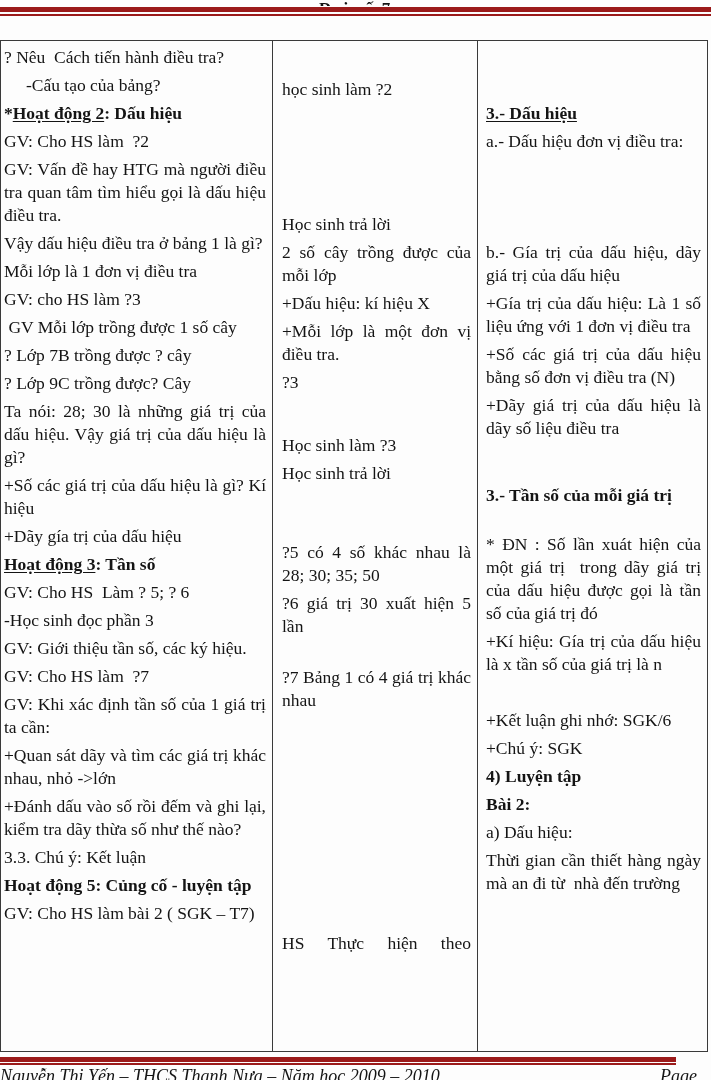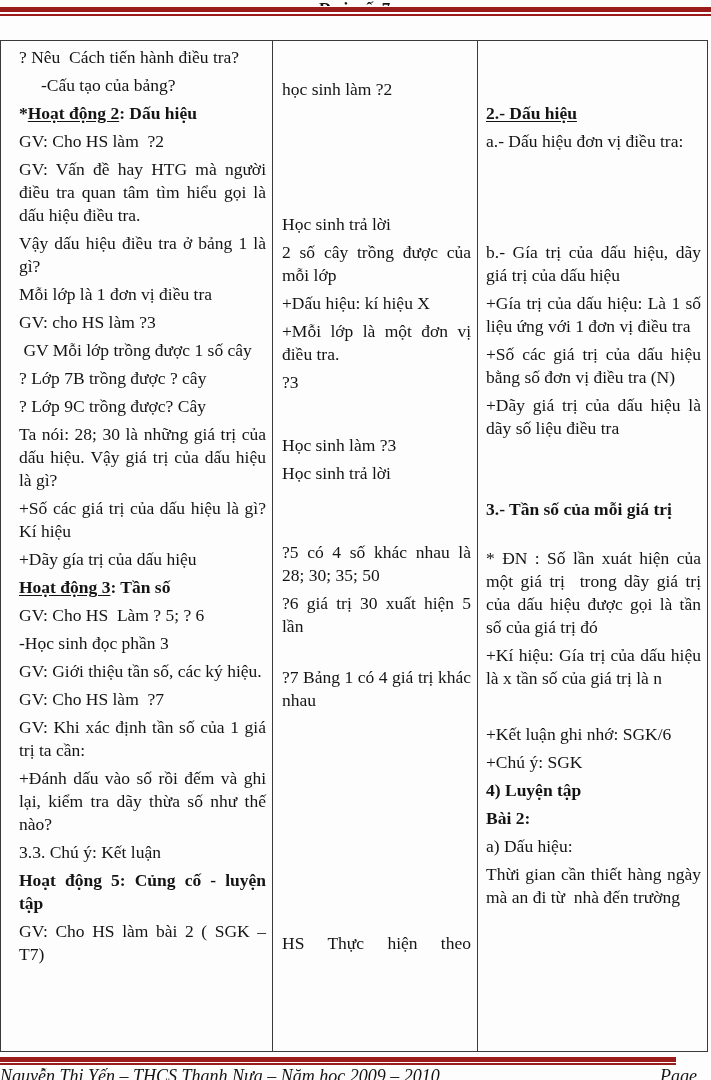--- a/index.html
+++ b/index.html
@@ -13,21 +13,21 @@
   
   .rule-top{position:absolute;top:7px;left:0;width:711px;}
   .rule-top .thick{height:5px;background:#9b1a1a;}
   .rule-top .gap{height:2px;background:#fdfdfd;}
   .rule-top .thin{height:2px;background:#9b1a1a;}
   
   .lesson-table{
     position:absolute;top:40px;left:0;width:708px;height:1012px;
     display:flex;box-sizing:border-box;border:1px solid #3a3a3a;background:#fdfdfd;
   }
-  .col{box-sizing:border-box;padding:5px 6px 0 18px;overflow:hidden;}
+  .col{box-sizing:border-box;padding:5px 6px 0 3px;overflow:hidden;}
   .col-left{width:272px;border-right:1px solid #3a3a3a;}
   .col-mid{width:205px;border-right:1px solid #3a3a3a;padding-left:9px;}
   .col-right{flex:1;padding-left:8px;}
   .col p{margin:0 0 5px 0;font-size:17.5px;line-height:23px;text-align:justify;}
   .col p.b{font-weight:bold;}
   .col p.jl{text-align-last:justify;}
   .col p u{text-underline-offset:2px;}
   
   .rule-bottom{position:absolute;top:1057px;left:0;width:676px;}
   .rule-bottom .thick{height:5px;background:#9b1a1a;}
@@ -74,20 +74,21 @@
         <p>? Lớp 9C trồng được? Cây</p>
         <p>Ta nói: 28; 30 là những giá trị của dấu hiệu. Vậy giá trị của dấu hiệu là gì?</p>
         <p>+Số các giá trị của dấu hiệu là gì? Kí hiệu</p>
         <p>+Dãy gía trị của dấu hiệu</p>
         <p class="b"><u>Hoạt động 3</u>: Tần số</p>
         <p>GV: Cho HS &nbsp;Làm ? 5; ? 6</p>
         <p>-Học sinh đọc phần 3</p>
         <p>GV: Giới thiệu tần số, các ký hiệu.</p>
         <p>GV: Cho HS làm &nbsp;?7</p>
         <p>GV: Khi xác định tần số của 1 giá trị ta cần:</p>
+        <p>+Quan sát dãy và tìm các giá trị khác nhau, nhỏ -&gt;lớn</p>
         <p>+Đánh dấu vào số rồi đếm và ghi lại, kiểm tra dãy thừa số như thế nào?</p>
         <p>3.3. Chú ý: Kết luận</p>
         <p class="b">Hoạt động 5: Củng cố - luyện tập</p>
         <p>GV: Cho HS làm bài 2 ( SGK – T7)</p>
       </div>
     <div class="col col-mid">
 
     <p style="margin-top: 32px;">học sinh làm ?2</p>
         <p style="margin-top: 112px;">Học sinh trả lời</p>
         <p>2 số cây trồng được của mỗi lớp</p>
@@ -96,27 +97,27 @@
         <p>?3</p>
         <p style="margin-top: 40px;">Học sinh làm ?3</p>
         <p>Học sinh trả lời</p>
         <p style="margin-top: 56px;">?5 có 4 số khác nhau là 28; 30; 35; 50</p>
         <p>?6 giá trị 30 xuất hiện 5 lần</p>
         <p style="margin-top: 28px;">?7 Bảng 1 có 4 giá trị khác nhau</p>
         <p class="jl" style="margin-top: 220px;">HS Thực hiện theo</p>
       </div>
     <div class="col col-right">
 
-    <p class="b" style="margin-top: 56px;"><u>2.- Dấu hiệu</u></p>
+    <p class="b" style="margin-top: 56px;"><u>3.- Dấu hiệu</u></p>
         <p>a.- Dấu hiệu đơn vị điều tra:</p>
         <p style="margin-top: 88px;">b.- Gía trị của dấu hiệu, dãy giá trị của dấu hiệu</p>
         <p>+Gía trị của dấu hiệu: Là 1 số liệu ứng với 1 đơn vị điều tra</p>
         <p>+Số các giá trị của dấu hiệu bằng số đơn vị điều tra (N)</p>
         <p>+Dãy giá trị của dấu hiệu là dãy số liệu điều tra</p>
-        <p class="b" style="margin-top: 58px;">3.- Tần số của mỗi giá trị</p>
+        <p class="b" style="margin-top: 44px;">3.- Tần số của mỗi giá trị</p>
         <p style="margin-top: 26px;">* ĐN : Số lần xuát hiện của một giá trị &nbsp;trong dãy giá trị của dấu hiệu được gọi là tần số của giá trị đó</p>
         <p>+Kí hiệu: Gía trị của dấu hiệu là x tần số của giá trị là n</p>
         <p style="margin-top: 33px;">+Kết luận ghi nhớ: SGK/6</p>
         <p>+Chú ý: SGK</p>
         <p class="b">4) Luyện tập</p>
         <p class="b">Bài 2:</p>
         <p>a) Dấu hiệu:</p>
         <p>Thừi gian cần thiết hàng ngày mà an đi từ &nbsp;nhà đến trường</p>
       </div>
   </div>

